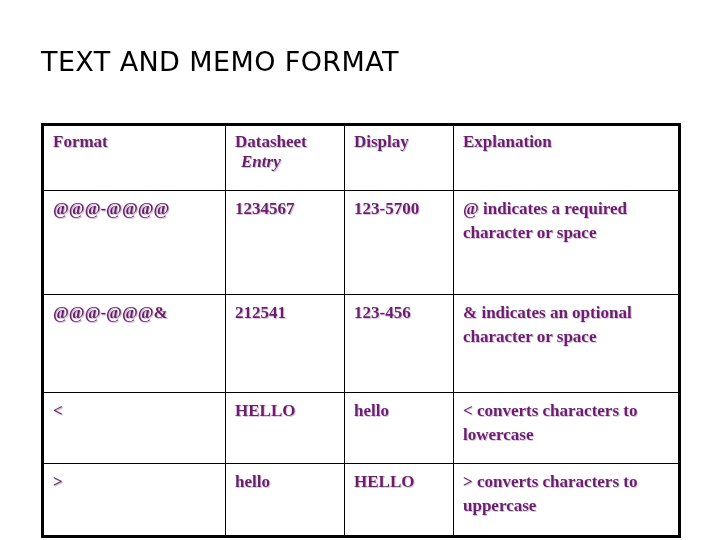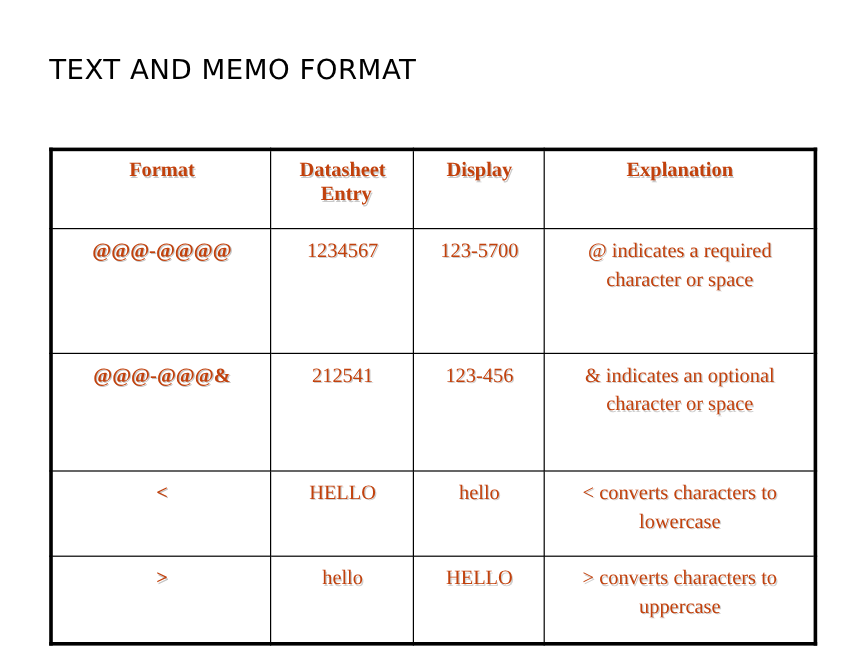--- a/index.html
+++ b/index.html
@@ -21,21 +21,21 @@
     height: 540px;
     background: #ffffff;
   }
 
   
   .slide-title {
     position: absolute;
     left: 41px;
     top: 46px;
     font-family: "DejaVu Sans", sans-serif;
-    font-size: 23px;
+    font-size: 27px;
     font-weight: 400;
     letter-spacing: 0.4px;
     color: #000000;
     line-height: 1.15;
     white-space: nowrap;
   }
 
   
   .format-table {
     position: absolute;
@@ -52,54 +52,54 @@
   .format-table col.c-datasheet   { width: 119px; }
   .format-table col.c-display     { width: 109px; }
   .format-table col.c-explanation { width: 226px; }
 
   .format-table th,
   .format-table td {
     border: 1.5px solid #000000;
     vertical-align: top;
     padding: 6px 8px 6px 9px;
     font-family: "Liberation Serif", "DejaVu Serif", serif;
-    color: #c2410c;
-    text-align: center;
+    color: #701a75;
+    text-align: left;
   }
 
   .format-table thead th {
     font-size: 17px;
     font-weight: 700;
     line-height: 1.18;
     height: 52px;
     text-shadow: 1px 1px 0 #c9c9c9;
   }
 
   .format-table tbody td {
     font-size: 17px;
-    font-weight: 400;
+    font-weight: 700;
     line-height: 1.42;
     text-shadow: 1px 1px 0 #cfcfcf;
   }
 
   
   .format-table tbody td.fmt-code {
     font-weight: 700;
     letter-spacing: 0px;
     text-shadow: 1px 1px 0 #c4c4c4;
   }
 
   
   tr.row-1 td { height: 91px; }
   tr.row-2 td { height: 85px; }
   tr.row-3 td { height: 58px; }
   tr.row-4 td { height: 59px; }
 
   .hdr-line { display: block; }
-  .hdr-indent { display: block; padding-left: 6px; }
+  .hdr-indent { display: block; padding-left: 6px; font-style: italic; }
 </style>
 </head>
 <body>
 
 <div class="slide">
 
   <div class="slide-title">TEXT AND MEMO FORMAT</div>
 
   <table class="format-table">
     <colgroup>

